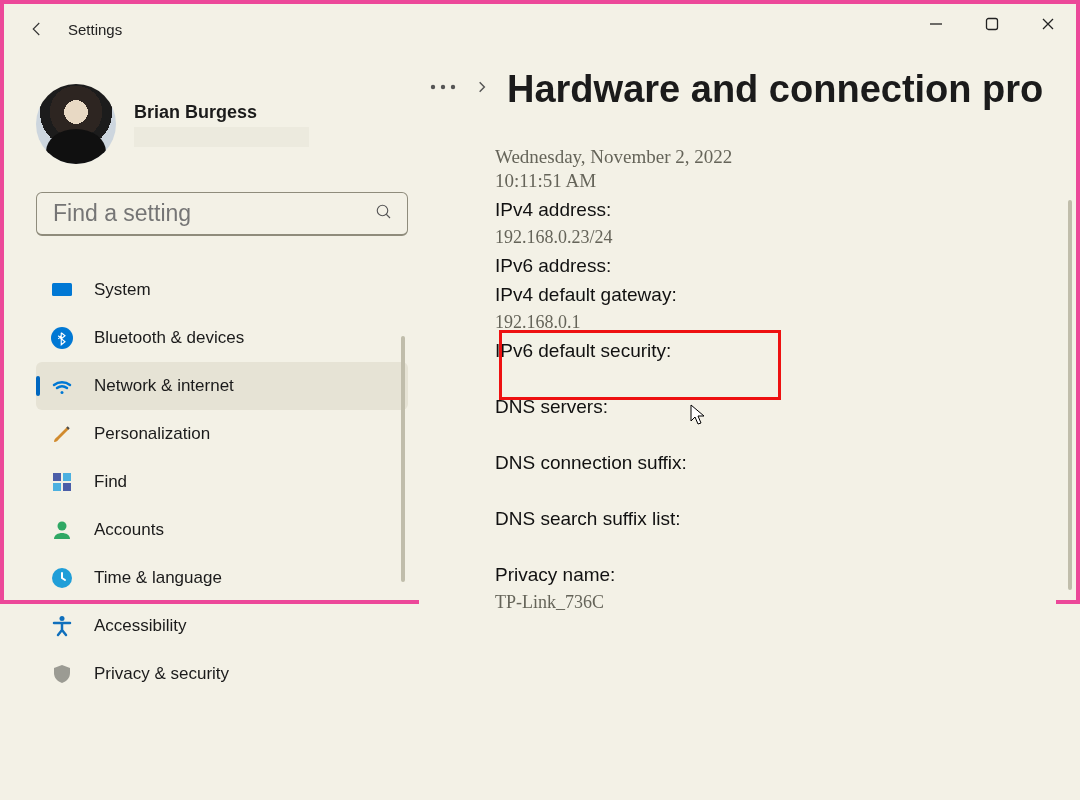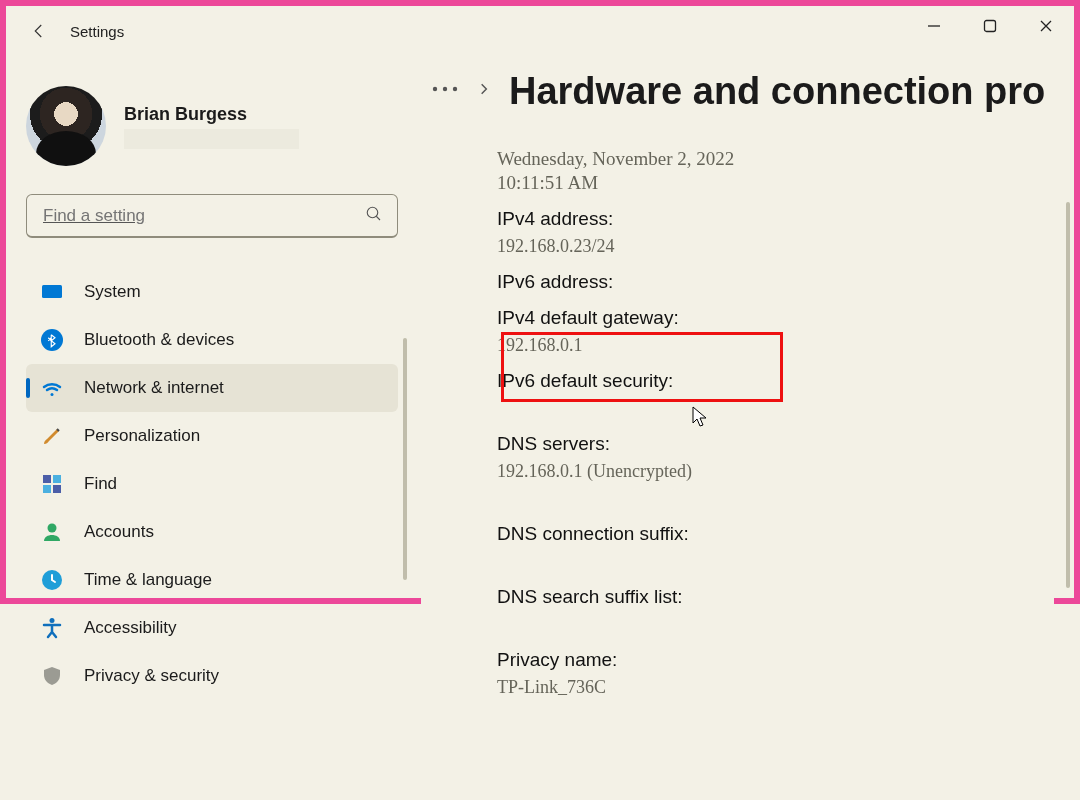--- a/index.html
+++ b/index.html
@@ -1,42 +1,42 @@
 <!DOCTYPE html>
 <html><head>
 <meta charset="utf-8">
 <style>
   * { box-sizing: border-box; font-family: "Segoe UI", sans-serif; }
   body { margin:0; background:#f3f1e6; width:1080px; height:800px; overflow:hidden; color:#1b1b1b; }
-  .window { width:1080px; height:604px; border:6px solid #ec4899; position:relative; background:#f3f1e6; }
+  .window { width:1080px; height:604px; border:4px solid #ec4899; position:relative; background:#f3f1e6; }
   .titlebar { height:50px; display:flex; align-items:center; padding-left:20px; }
   .titlebar .back { width:26px; height:26px; display:flex; align-items:center; justify-content:center; margin-right:18px; }
   .titlebar .title { font-size:15px; color:#222; }
   .wincontrols { position:absolute; top:0; right:0; display:flex; }
   .wincontrols div { width:56px; height:40px; display:flex; align-items:center; justify-content:center; }
   .layout { display:flex; height:calc(100% - 50px); }
-  .sidebar { width:415px; padding-left:20px; position:relative; }
+  .sidebar { width:415px; padding-left:32px; position:relative; }
   .profile { display:flex; align-items:center; margin-top:30px; margin-bottom:28px; }
   .avatar { width:80px; height:80px; border-radius:50%; background:radial-gradient(circle at 50% 35%, #e8d9c4 0 18%, #2d2521 18% 40%, #1c1c1c 40% 55%, transparent 55%),#cdd6de; background-size:cover; margin-right:18px; position:relative; overflow:hidden;}
   .avatar::after{content:"";position:absolute;left:10px;right:10px;bottom:-10px;height:45px;background:#101010;border-radius:50% 50% 0 0;}
   .profile-name { font-weight:700; font-size:18px; }
   .profile-sub { width:175px; height:20px; background:#eceade; margin-top:4px; }
   .search { width:372px; height:44px; border:1px solid #8f8c7c; border-radius:6px; background:#f3f1e6; display:flex; align-items:center; padding:0 14px; margin-bottom:30px; border-bottom:2px solid #8f8c7c;}
-  .search input { flex:1; border:none; background:transparent; font-size:17px; outline:none; color:#555;text-decoration:underline;}
+  .search input { flex:1; border:none; background:transparent; font-size:23px; outline:none; color:#555;}
   .nav { width:372px; }
   .nav-item { height:48px; display:flex; align-items:center; border-radius:6px; padding-left:12px; position:relative; font-size:17px; color:#1b1b1b;}
   .nav-item .ic { width:28px; height:28px; margin-right:18px; display:flex; align-items:center; justify-content:center;}
   .nav-item.active { background:#e6e3d5; }
   .nav-item.active::before { content:""; position:absolute; left:0; top:14px; bottom:14px; width:3.5px; background:#0067c0; border-radius:3px; }
   .nav-scroll { position:absolute; right:14px; top:282px; bottom:18px; width:4px; background:#c0bdab; border-radius:2px;}
   .main { flex:1; position:relative; }
   .header { display:flex; align-items:center; gap:18px; padding-left:10px; height:70px;}
   .page-title { font-size:38px; font-weight:600; white-space:nowrap; overflow:hidden; }
   .content { margin:10px 20px 0 0; background:#f3f1e6; padding:12px 0 0 76px; height:626px; overflow:hidden;}
-  .row-l { font-size:19px; color:#111; margin-top:14px; }
+  .row-l { font-size:19px; color:#111; margin-top:7px; }
   .row-v { font-size:18px; color:#656459; margin-top:6px;font-family:Liberation Serif, serif; }
   .highlight { border:3px solid #e11; position:absolute; left:495px; top:326px; width:282px; height:70px; pointer-events:none;}
   .cursor { position:absolute; left:686px; top:400px; }
   .main-scroll { position:absolute; right:4px; top:146px; bottom:10px; width:4px; background:#c0bdab; border-radius:2px;}
   .ic svg{width:24px;height:24px;}
 </style>
 </head>
 <body>
 
 <div class="window">
@@ -185,21 +185,20 @@
         <div class="row-v" style="margin-top:0;font-size:19px;color:#656459">Wednesday, November 2, 2022</div>
         <div class="row-v" style="margin-top:2px;font-size:19px">10:11:51 AM</div>
         <div class="row-l">IPv4 address:</div>
         <div class="row-v">192.168.0.23/24</div>
         <div class="row-l">IPv6 address:</div>
         <div class="row-l">IPv4 default gateway:</div>
         <div class="row-v">192.168.0.1</div>
         <div class="row-l">IPv6 default security:</div>
         <div class="row-v">&nbsp;</div>
         <div class="row-l">DNS servers:</div>
-        <div class="row-v">192.168.0.1 (Unencrypted)</div>
         <div class="row-v">&nbsp;</div>
         <div class="row-l">DNS connection suffix:</div>
         <div class="row-v">&nbsp;</div>
         <div class="row-l">DNS search suffix list:</div>
         <div class="row-v">&nbsp;</div>
         <div class="row-l">Privacy name:</div>
         <div class="row-v">TP-Link_736C</div>
       </div>
       <div class="main-scroll"></div>
     </div>

